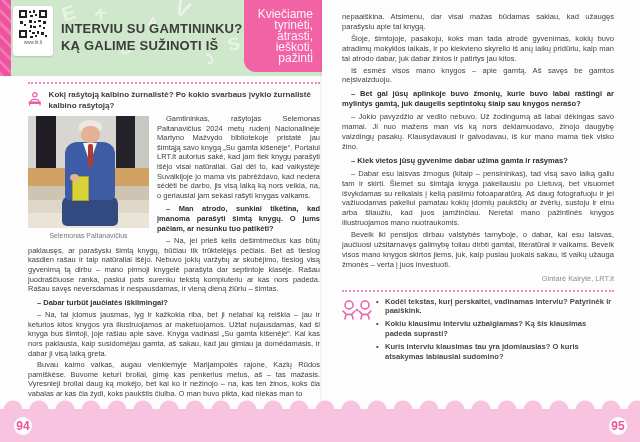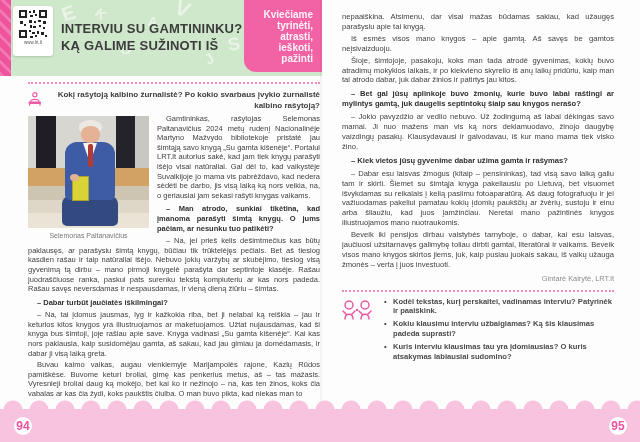--- a/index.html
+++ b/index.html
@@ -24,25 +24,25 @@
   .pink-strip{position:absolute;left:0;top:0;width:11px;height:76px;background:#f0539e;
       background-image:repeating-linear-gradient(45deg,rgba(255,255,255,.22) 0 3px,rgba(255,255,255,0) 3px 9px);}
   .qr-box{position:absolute;left:13px;top:6px;width:40px;height:50px;background:#fff;
       border-radius:3px;box-shadow:0 1px 2px rgba(0,0,0,.15);text-align:center;padding-top:3px;box-sizing:border-box;}
   .qr-box svg{display:block;margin:0 auto;}
   .qr-caption{font-size:4.5px;color:#555;line-height:6px;display:block;margin-top:1px;}
   .title{position:absolute;left:61px;top:21px;font-size:13px;font-weight:bold;color:#3c3c3c;
       line-height:16.5px;letter-spacing:.2px;}
   .badge{position:absolute;right:0;top:0;width:78px;height:72px;background:#f263a6;
       border-radius:0 0 0 12px;box-sizing:border-box;padding:9px 9px 0 0;text-align:right;
-      color:rgba(255,255,255,.92);font-size:10px;font-weight:bold;line-height:11px;}
+      color:rgba(255,255,255,.92);font-size:12px;font-weight:normal;line-height:11px;}
 
   
   .dots-left{position:absolute;left:28px;top:82px;width:292px;height:0;border-top:2px dotted #ef8abc;}
-  .qhead{position:absolute;left:27px;top:90px;width:293px;display:flex;gap:6px;align-items:flex-start;text-align:right;}
+  .qhead{position:absolute;left:27px;top:90px;width:293px;display:flex;gap:6px;align-items:flex-start;}
   .qhead .qtext{font-size:8px;font-weight:bold;color:#3d3d3d;line-height:10.5px;}
   .article-left{position:absolute;left:28px;top:114px;width:292px;height:286px;overflow:hidden;
       font-size:7.5px;line-height:9.6px;color:#3f3f3f;text-align:justify;}
   .article-left p,.right-col p{margin:0 0 2px 0;text-indent:9px;}
   p.para-q{font-weight:bold;color:#303030;margin:4px 0 3px 0;}
   p.no-indent{text-indent:0;}
 
   figure.photo{float:left;width:121px;margin:2px 8px 1px 0;padding:0;}
   .photo-img{width:121px;height:112px;position:relative;overflow:hidden;background:#d8d6d1;}
   .photo-img div{position:absolute;}
@@ -62,21 +62,21 @@
   .ph-face{left:53px;top:10px;width:19px;height:17px;background:#e5b295;border-radius:46%;}
   .ph-book{left:44px;top:60px;width:15px;height:23px;background:#d9d337;border:1px solid #aaa32b;}
   .ph-hand{left:42px;top:58px;width:9px;height:7px;background:#e5b295;border-radius:50%;}
   figcaption{font-size:7px;color:#777;text-align:center;margin-top:3px;}
 
   
   .right-col{position:absolute;left:342px;top:12px;width:272px;height:392px;overflow:hidden;
       font-size:7.6px;line-height:9.9px;color:#3f3f3f;text-align:justify;}
   .credit{text-align:right;color:#8c8c8c;font-size:7.4px;margin-top:4px;}
   .dots-right{height:0;border-top:2px dotted #ef8abc;margin:6px 0 5px 0;}
-  .tasks{display:flex;gap:10px;align-items:flex-start;}
+  .tasks{display:flex;gap:2px;align-items:flex-start;}
   .task-icon{flex:0 0 32px;padding-top:2px;}
   .bullets{flex:1;}
   .bullets div{position:relative;padding-left:9px;margin-bottom:3.5px;font-weight:bold;
       color:#4a4a4a;line-height:9.6px;text-align:left;}
   .bullets div::before{content:"•";position:absolute;left:0;top:0;color:#4a4a4a;}
 
   
   .band{position:absolute;left:0;bottom:0;width:640px;height:33px;background:#f8c3de;}
   .scallops{position:absolute;left:0;bottom:33px;width:640px;height:10px;
       background-image:radial-gradient(circle at 13px 11px,#f8c3de 9px,rgba(255,255,255,0) 10px);
@@ -193,22 +193,22 @@
           <p class="para-q">– Dabar turbūt jaučiatės iškilmingai?</p>
           <p class="para-a">– Na, tai įdomus jausmas, lyg ir kažkokia riba, bet ji nelabai ką reiškia – jau ir keturios kitos knygos yra iliustruojamos ar maketuojamos. Užtat nujausdamas, kad ši knyga bus šimtoji, joje rašiau apie save. Knyga vadinasi „Su gamta kišenėje“. Kai kas nors paklausia, kaip susidomėjau gamta, aš sakau, kad jau gimiau ja domėdamasis, ir dabar ji visą laiką greta.</p>
           <p class="para-a">Buvau kaimo vaikas, augau vienkiemyje Marijampolės rajone, Kazlų Rūdos pamiškėse. Buvome keturi broliai, gimę kas penkerius metus, aš – tas mažasis. Vyresnieji broliai daug ką mokėjo, bet kai ko ir nežinojo – na, kas ten žinos, koks čia vabalas ar kas čia žydi, koks paukštis čiulba. O man buvo pikta, kad niekas man to</p>
         </div>
     </div>
   </div>
 
   <div class="right-col">
     <div>
         <p class="para-a no-indent">nepaaiškina. Atsimenu, dar visai mažas būdamas sakiau, kad užaugęs parašysiu apie tai knygą.</p>
+        <p class="para-a">Šioje, šimtojoje, pasakoju, koks man tada atrodė gyvenimas, kokių buvo atradimų mokyklos laikais, ir po kiekvieno skyrelio iš anų laikų pridūriu, kaip man tai atrodo dabar, juk dabar žinios ir patirtys jau kitos.</p>
         <p class="para-a">Iš esmės visos mano knygos – apie gamtą. Aš savęs be gamtos neįsivaizduoju.</p>
-        <p class="para-a">Šioje, šimtojoje, pasakoju, koks man tada atrodė gyvenimas, kokių buvo atradimų mokyklos laikais, ir po kiekvieno skyrelio iš anų laikų pridūriu, kaip man tai atrodo dabar, juk dabar žinios ir patirtys jau kitos.</p>
         <p class="para-q">– Bet gal jūsų aplinkoje buvo žmonių, kurie buvo labai raštingi ar mylintys gamtą, juk daugelis septintokų šiaip sau knygos nerašo?</p>
         <p class="para-a">– Jokio pavyzdžio ar vedlio nebuvo. Už žodingumą aš labai dėkingas savo mamai. Ji nuo mažens man vis ką nors deklamuodavo, žinojo daugybę vaizdingų pasakų. Klausydavausi ir galvodavau, iš kur mano mama tiek visko žino.</p>
         <p class="para-q">– Kiek vietos jūsų gyvenime dabar užima gamta ir rašymas?</p>
         <p class="para-a">– Dabar esu laisvas žmogus (kitaip – pensininkas), tad visą savo laiką galiu tam ir skirti. Šiemet su šimtąja knyga pakeliausiu po Lietuvą, bet visuomet išvykdamas su reikalais į kelią pasiimu fotoaparatūrą. Aš daug fotografuoju ir jei važiuodamas pakeliui pamatau kokių įdomių paukščių ar žvėrių, sustoju ir einu arba šliaužiu, kad juos įamžinčiau. Neretai mano pažintinės knygos iliustruojamos mano nuotraukomis.</p>
         <p class="para-a">Beveik iki pensijos dirbau valstybės tarnyboje, o dabar, kai esu laisvas, jaučiuosi užsitarnavęs galimybę toliau dirbti gamtai, literatūrai ir vaikams. Beveik visos mano knygos skirtos jiems, juk, kaip pusiau juokais sakau, iš vaikų užauga žmonės – verta į juos investuoti.</p>
       </div>
     <div class="credit">Gintarė Kairytė, LRT.lt</div>
     <div class="dots-right"></div>
     <div class="tasks">
       <div class="task-icon">

